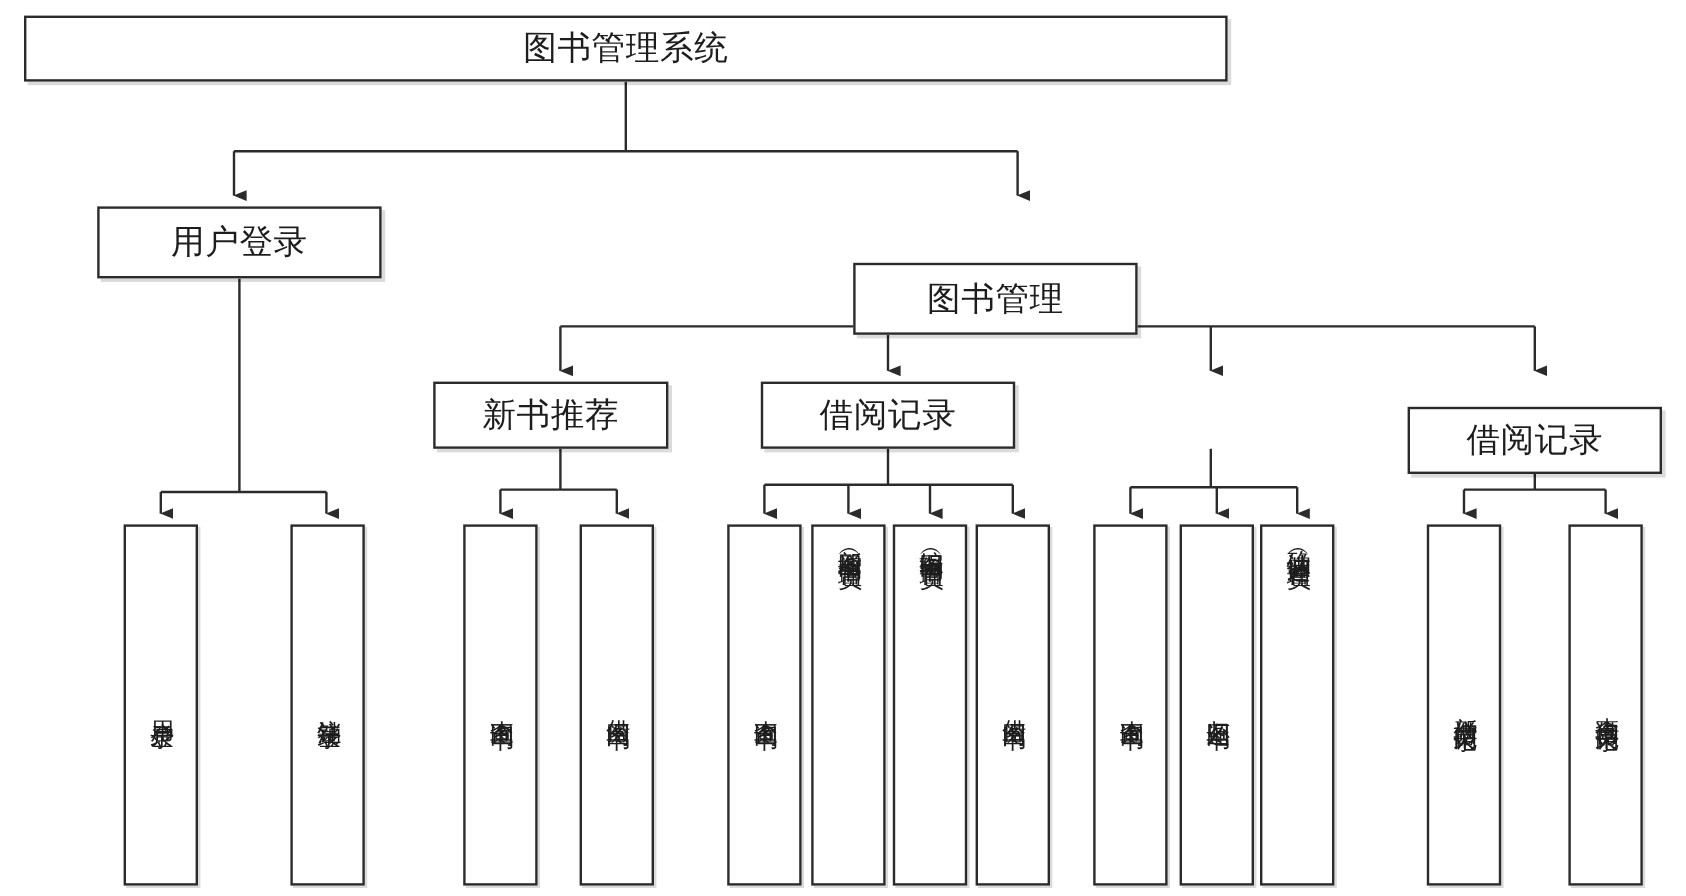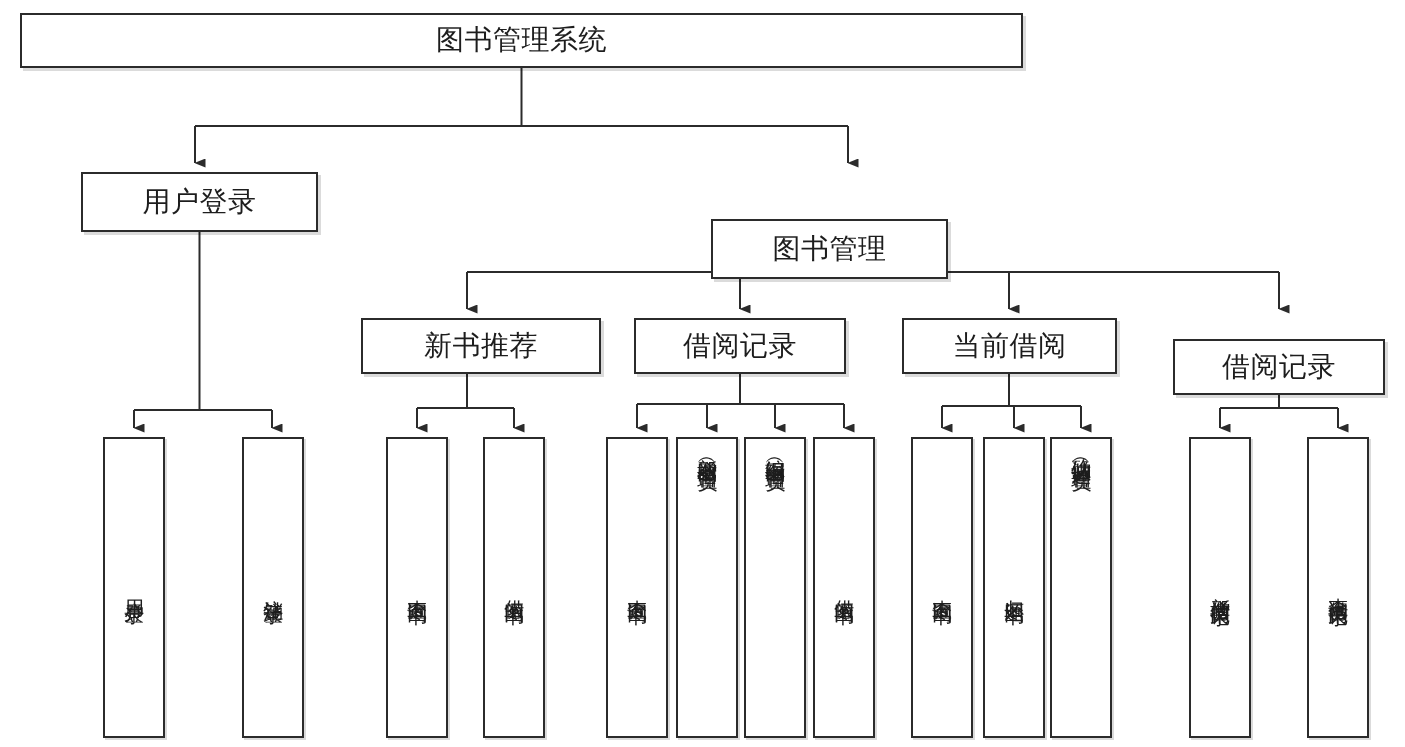--- a/index.html
+++ b/index.html
@@ -136,28 +136,25 @@
     <span class="label">图书管理系统</span>
   </div>
 
   <div class="node" id="node-l2-0" style="left: 81px; top: 172px; width: 237px; height: 60px;">
     <span class="label">用户登录</span>
   </div>
   <div class="node" id="node-l2-1" style="left: 711px; top: 172px; width: 237px; height: 60px; margin-top: 47px;">
     <span class="label">图书管理</span>
   </div>
 
-  <div class="node" id="node-l3-0" style="left: 361px; top: 318px; width: 240px; height: 56px;">
+  <div class="node" id="node-l3-0" style="left: 361px; top: 318px; width: 196px; height: 56px;">
     <span class="label">新书推荐</span>
   </div>
   <div class="node" id="node-l3-1" style="left: 634px; top: 318px; width: 212px; height: 56px;">
     <span class="label">借阅记录</span>
-  </div>
-  <div class="node" id="node-l3-2" style="left: 902px; top: 318px; width: 215px; height: 56px;">
-    <span class="label">当前借阅</span>
   </div>
   <div class="node" id="node-l3-3" style="left: 1173px; top: 318px; width: 212px; height: 56px; margin-top: 21px;">
     <span class="label">借阅记录</span>
   </div>
 
   <div id="leaf-container">
       <div class="node leaf mid-text" style="left: 103px; top: 437px; width: 62px; height: 301px;">
         <span class="label">用户登录</span>
       </div>
       <div class="node leaf mid-text" style="left: 242px; top: 437px; width: 62px; height: 301px;">

